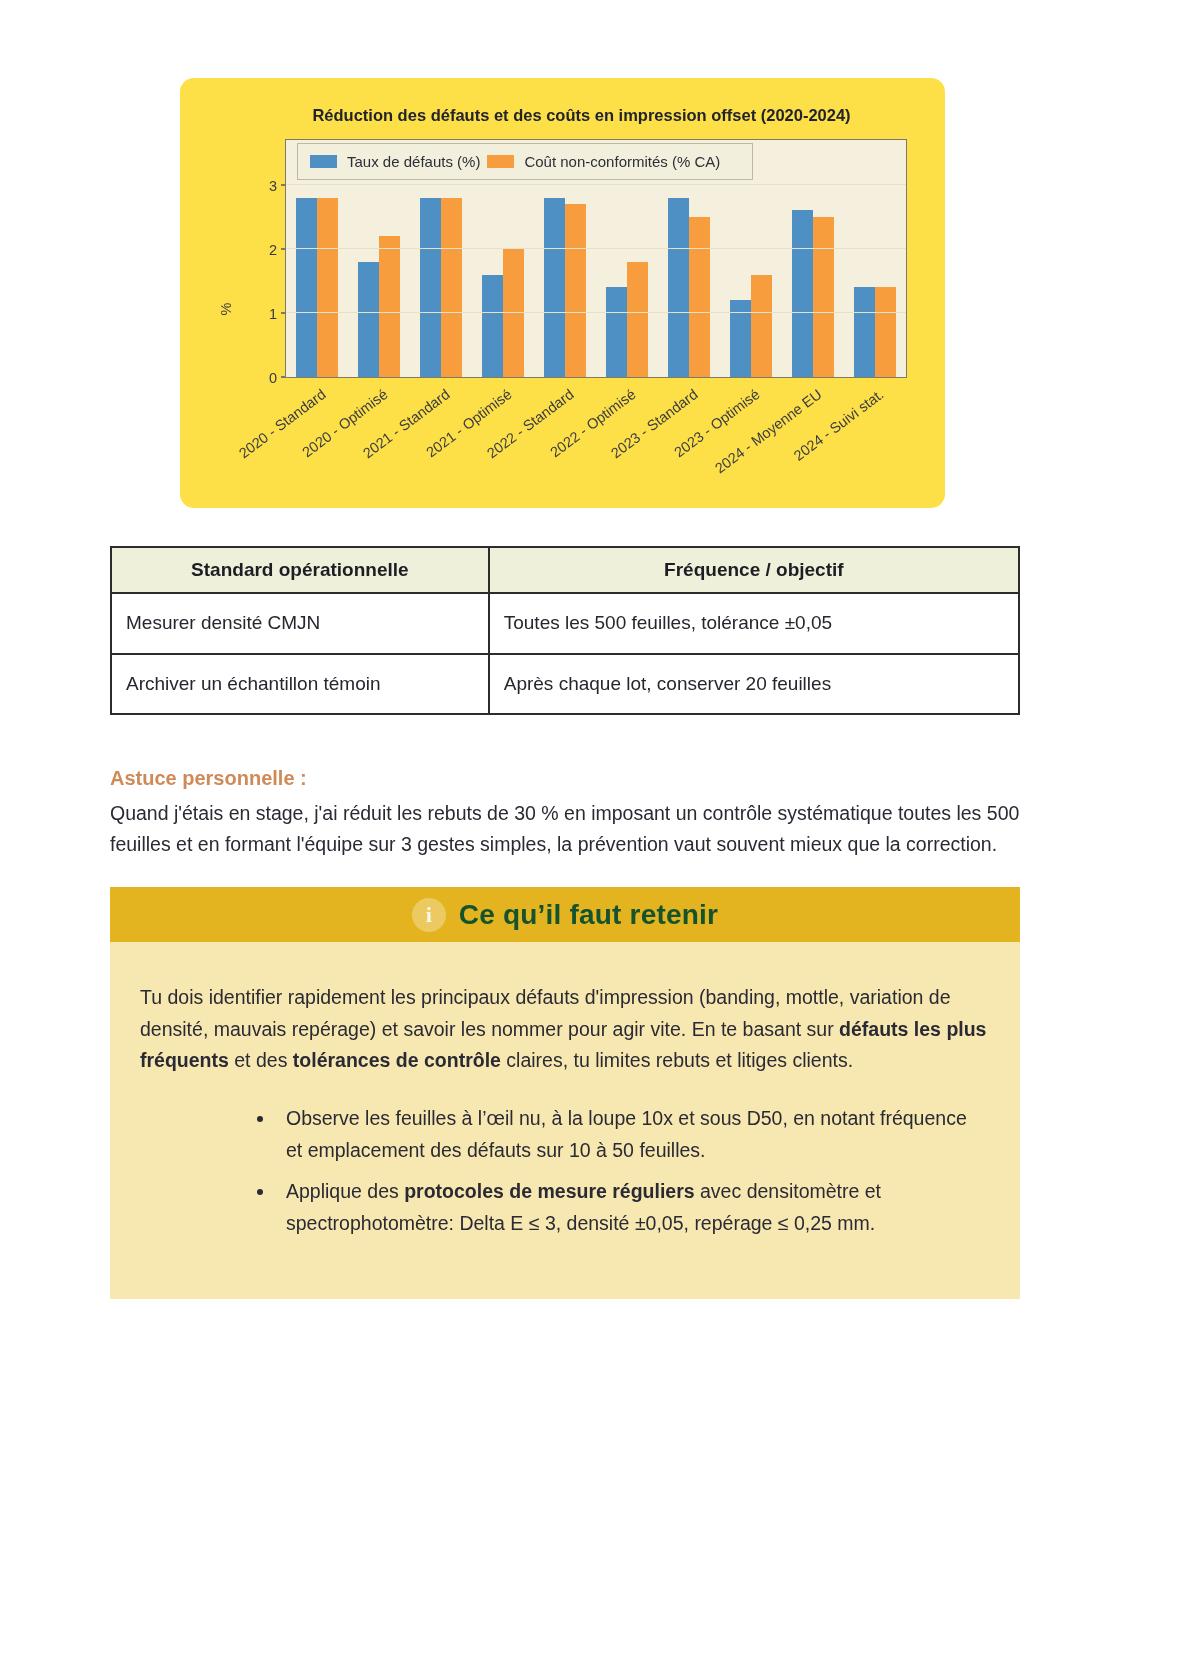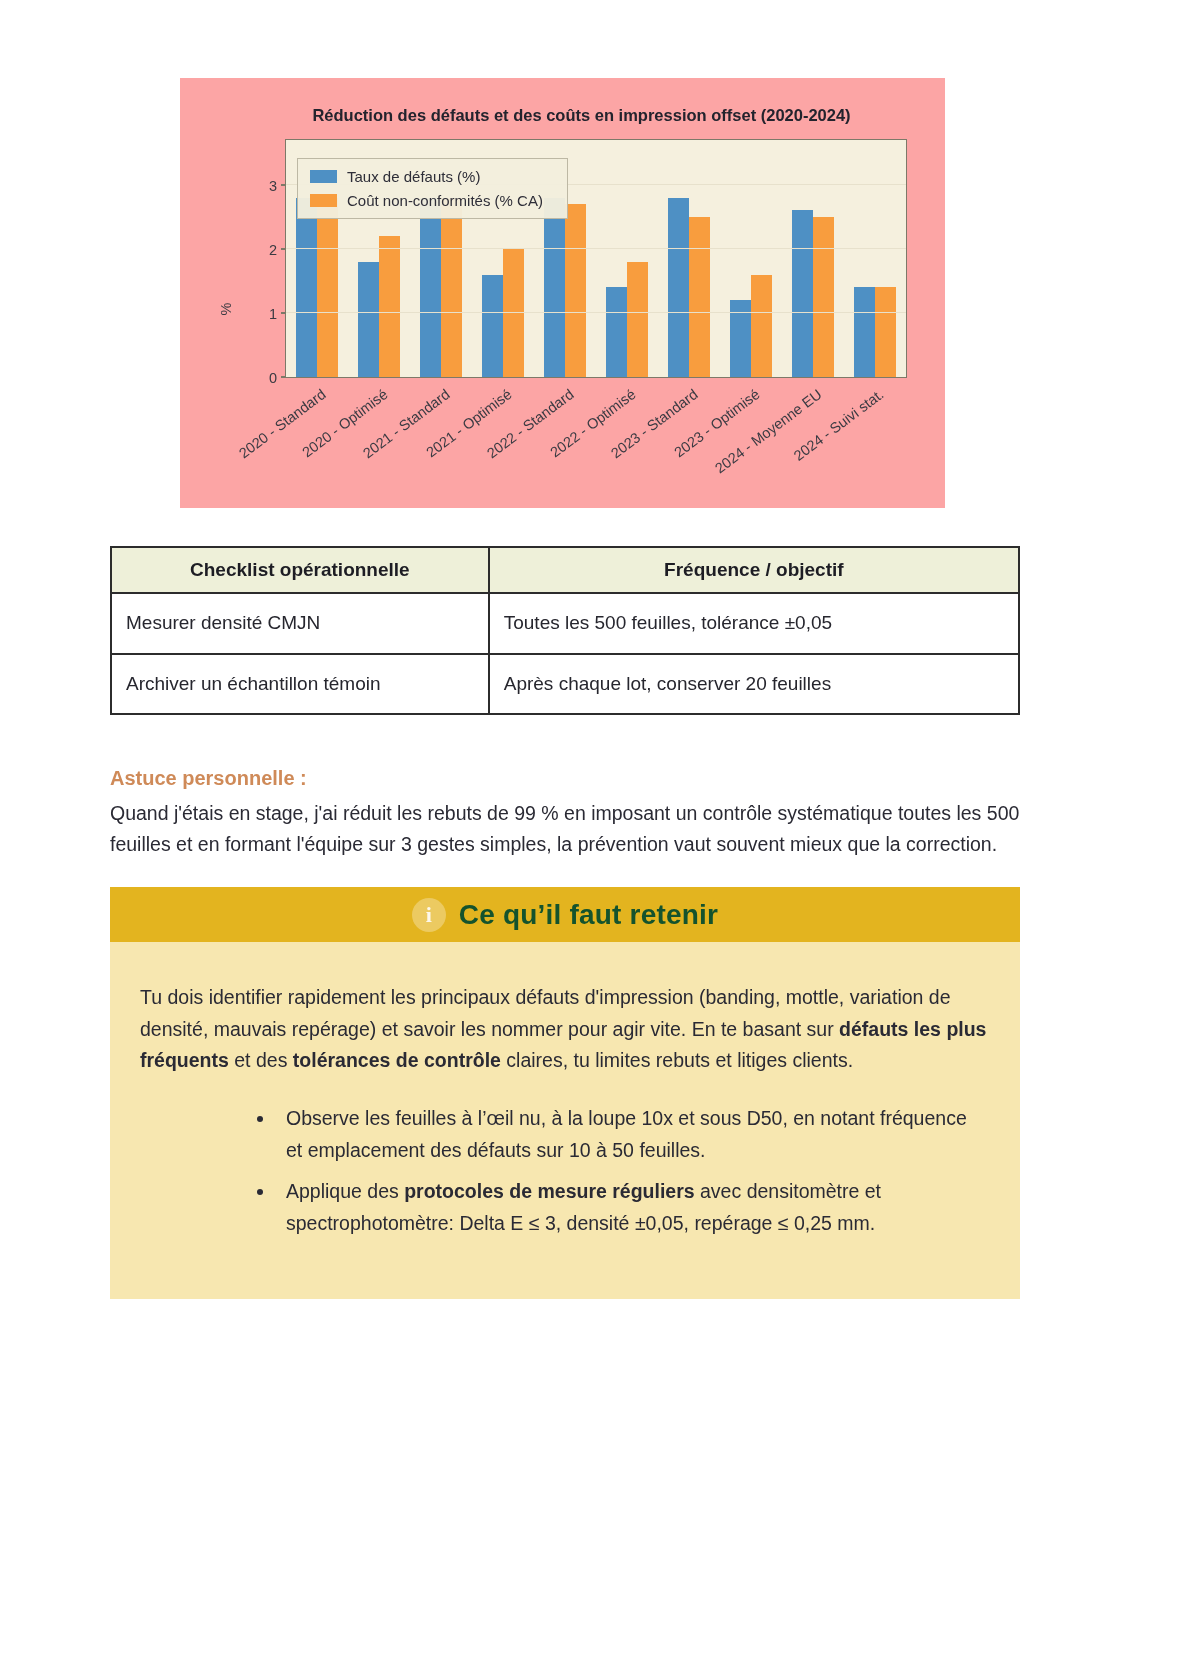--- a/index.html
+++ b/index.html
@@ -11,21 +11,21 @@
   .content{width:910px;margin:0 0 0 110px;}
 
   
   .chart-card{width:765px;margin:78px 0 0 70px;}
   .chart-card-header{
     height:57px;background:#b0a32b;display:flex;align-items:center;justify-content:center;gap:13px;
   }
   .chart-card-header .title{
     color:#fbf6e7;font-size:28px;font-weight:bold;letter-spacing:.2px;
   }
-  .chart-card-body{background:#fca5a5;padding:24px 0 26px 0;}
+  .chart-card-body{background:#fde047;padding:24px 0 26px 0;border-radius:14px;}
   .chart-title{
     text-align:center;font-size:16.5px;font-weight:600;color:#23232d;
     margin:4px 0 14px 38px;
   }
   .chart-area{position:relative;width:620px;margin-left:105px;}
   .plot{
     position:relative;width:620px;height:237px;
     border:1.4px solid #7d7968;background:#f5f0de;
   }
   .gridline{position:absolute;left:0;right:0;height:1px;background:#e7e1cc;}
@@ -36,22 +36,22 @@
     position:absolute;right:100%;margin-right:9px;font-size:14.5px;color:#3a3a42;
     transform:translateY(9px);
   }
   .ytick-mark{position:absolute;right:100%;width:5px;height:1.4px;background:#7d7968;}
   .ylabel{
     position:absolute;right:100%;margin-right:52px;top:50%;
     transform:rotate(-90deg) translateX(10px);transform-origin:center;
     font-size:14.5px;color:#3a3a42;
   }
   .legend{
-    position:absolute;top:18px;left:11px;background:rgba(243,238,221,.96);
-    border:1px solid #bdb8a4;padding:9px 24px 9px 12px;display:flex;flex-direction:column;gap:7px;z-index:3;
+    position:absolute;top:3px;left:11px;background:rgba(243,238,221,.96);
+    border:1px solid #bdb8a4;padding:9px 32px 9px 12px;display:flex;flex-direction:row;gap:7px;z-index:3;
   }
   .legend-item{display:flex;align-items:center;gap:10px;}
   .legend-swatch{width:27px;height:13px;}
   .legend-label{font-size:15px;color:#2e2e38;white-space:nowrap;}
   .xlabels{position:relative;height:104px;}
   .xlabel{
     position:absolute;top:8px;width:210px;text-align:right;
     transform:rotate(-37deg);transform-origin:100% 0;
     font-size:14.5px;color:#3a3a42;white-space:nowrap;
   }
@@ -189,39 +189,39 @@
     </div>
   </div>
 
   <table class="checklist">
     <colgroup>
         <col class="col-task">
         <col class="col-freq">
       </colgroup>
     <thead>
       <tr>
-        <th>Checklist opérationnelle</th>
+        <th>Standard opérationnelle</th>
         <th>Fréquence / objectif</th>
       </tr>
     </thead>
     <tbody>
       <tr>
         <td>Mesurer densité CMJN</td>
         <td>Toutes les 500 feuilles, tolérance ±0,05</td>
       </tr>
       <tr>
         <td>Archiver un échantillon témoin</td>
         <td>Après chaque lot, conserver 20 feuilles</td>
       </tr>
     </tbody>
   </table>
 
   <div class="astuce">
     <div class="astuce-heading">Astuce personnelle :</div>
-    <div class="astuce-text">Quand j'étais en stage, j'ai réduit les rebuts de 99 % en imposant un contrôle systématique toutes les 500 feuilles et en formant l'équipe sur 3 gestes simples, la prévention vaut souvent mieux que la correction.</div>
+    <div class="astuce-text">Quand j'étais en stage, j'ai réduit les rebuts de 30 % en imposant un contrôle systématique toutes les 500 feuilles et en formant l'équipe sur 3 gestes simples, la prévention vaut souvent mieux que la correction.</div>
   </div>
 
   <div class="retenir">
     <div class="retenir-header">
       <span class="info-icon">i</span>
       <span class="retenir-title">Ce qu’il faut retenir</span>
     </div>
     <div class="retenir-body">
       <div class="retenir-intro"><span>Tu dois identifier rapidement les principaux défauts d'impression (banding, mottle, variation de densité, mauvais repérage) et savoir les nommer pour agir vite. En te basant sur </span><span class="b">défauts les plus fréquents</span><span> et des </span><span class="b">tolérances de contrôle</span><span> claires, tu limites rebuts et litiges clients.</span></div>
       <ul class="retenir-bullets">

